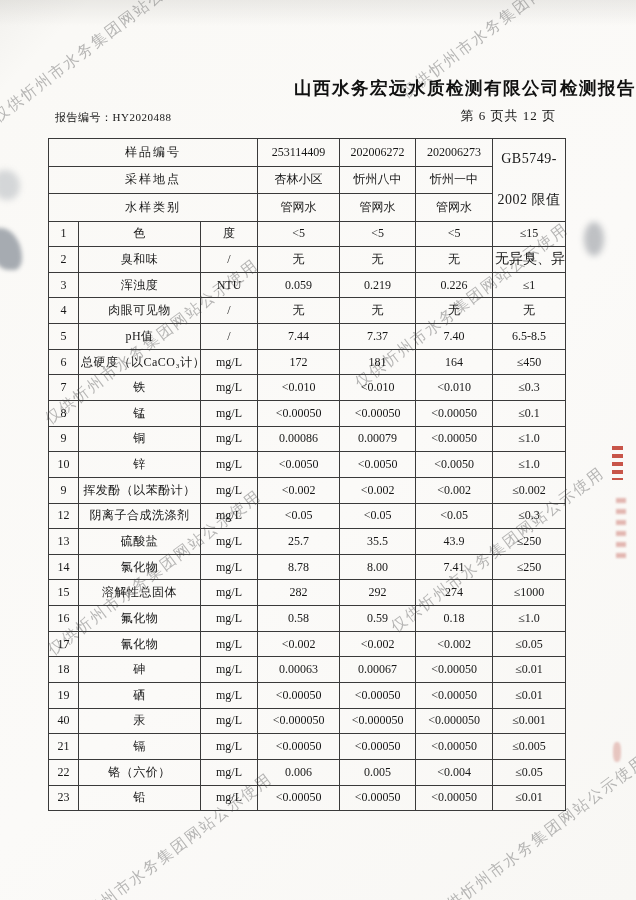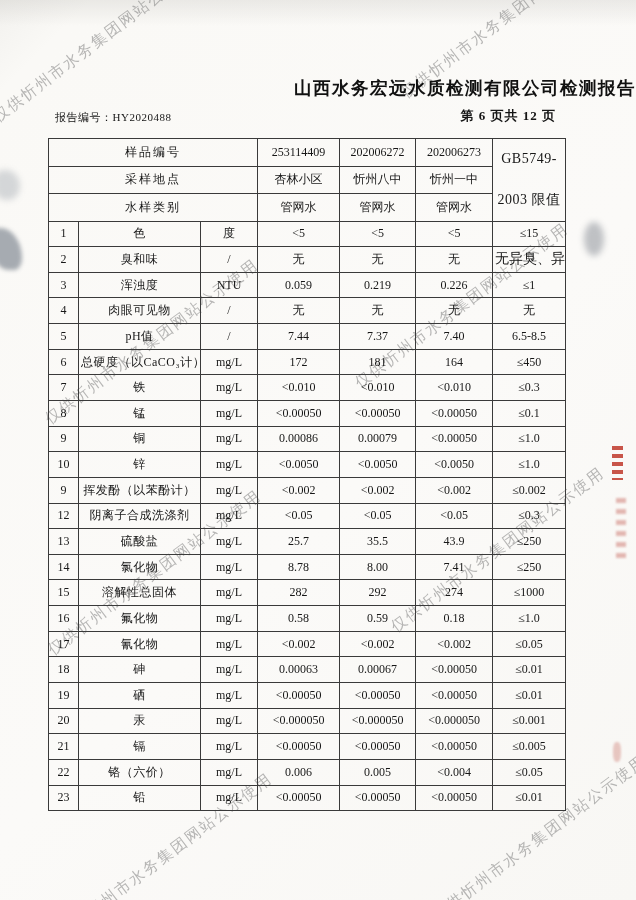--- a/index.html
+++ b/index.html
@@ -4,21 +4,21 @@
 <style>
   html,body{margin:0;padding:0;}
   body{width:636px;height:900px;background:#efeeec;font-family:"Liberation Serif","DejaVu Serif",serif;}
   .page{position:relative;width:636px;height:900px;overflow:hidden;
         background:linear-gradient(135deg,#f2f1ee 0%,#faf9f6 6%,#fbfaf8 55%,#f8f7f4 100%);
         color:#1c1c1c;}
   
   .title{position:absolute;top:76px;left:0;width:100%;text-align:right;
          font-size:17.5px;font-weight:bold;letter-spacing:1.5px;color:#111;}
   .meta-left{position:absolute;top:110px;left:55px;font-size:11px;letter-spacing:.5px;color:#151515;}
-  .meta-right{position:absolute;top:107px;right:80px;font-size:13px;letter-spacing:1px;color:#151515;font-weight:bold;}
+  .meta-right{position:absolute;top:107px;right:80px;font-size:13px;letter-spacing:1px;color:#151515;}
   
   table.report{position:absolute;top:138px;left:48px;width:517px;border-collapse:collapse;
                table-layout:fixed;font-size:12px;color:#171717;border-radius:24px;}
   table.report td{border:1px solid #3a3a3a;padding:0 2px;text-align:center;vertical-align:middle;
                   overflow:hidden;white-space:nowrap;}
   table.report{border:1.5px solid #303030;}
   thead td{height:26.5px;}
   tbody td{height:24.65px;}
   td.c-item{text-align:left;padding-left:8px;letter-spacing:.5px;}
   td.c-no{font-size:12px;}
@@ -92,21 +92,21 @@
         <col style="width:73px">
     </colgroup>
     <thead>
         <tr>
           <td class="h-label" colspan="3">样品编号</td>
           <td>253114409</td>
           <td>202006272</td>
           <td>202006273</td>
           <td class="limit-hd" rowspan="3">
             <div>GB5749-</div>
-            <div>2003 限值</div>
+            <div>2002 限值</div>
           </td>
         </tr>
         <tr>
           <td class="h-label" colspan="3">采样地点</td>
           <td>杏林小区</td>
           <td>忻州八中</td>
           <td>忻州一中</td>
         </tr>
         <tr>
           <td class="h-label" colspan="3">水样类别</td>
@@ -281,21 +281,21 @@
         <tr>
           <td class="c-no">19</td>
           <td class="c-item">硒</td>
           <td class="c-unit">mg/L</td>
           <td class="c-val">&lt;0.00050</td>
           <td class="c-val">&lt;0.00050</td>
           <td class="c-val">&lt;0.00050</td>
           <td class="c-limit">≤0.01</td>
         </tr>
         <tr>
-          <td class="c-no">20</td>
+          <td class="c-no">40</td>
           <td class="c-item">汞</td>
           <td class="c-unit">mg/L</td>
           <td class="c-val">&lt;0.000050</td>
           <td class="c-val">&lt;0.000050</td>
           <td class="c-val">&lt;0.000050</td>
           <td class="c-limit">≤0.001</td>
         </tr>
         <tr>
           <td class="c-no">21</td>
           <td class="c-item">镉</td>

